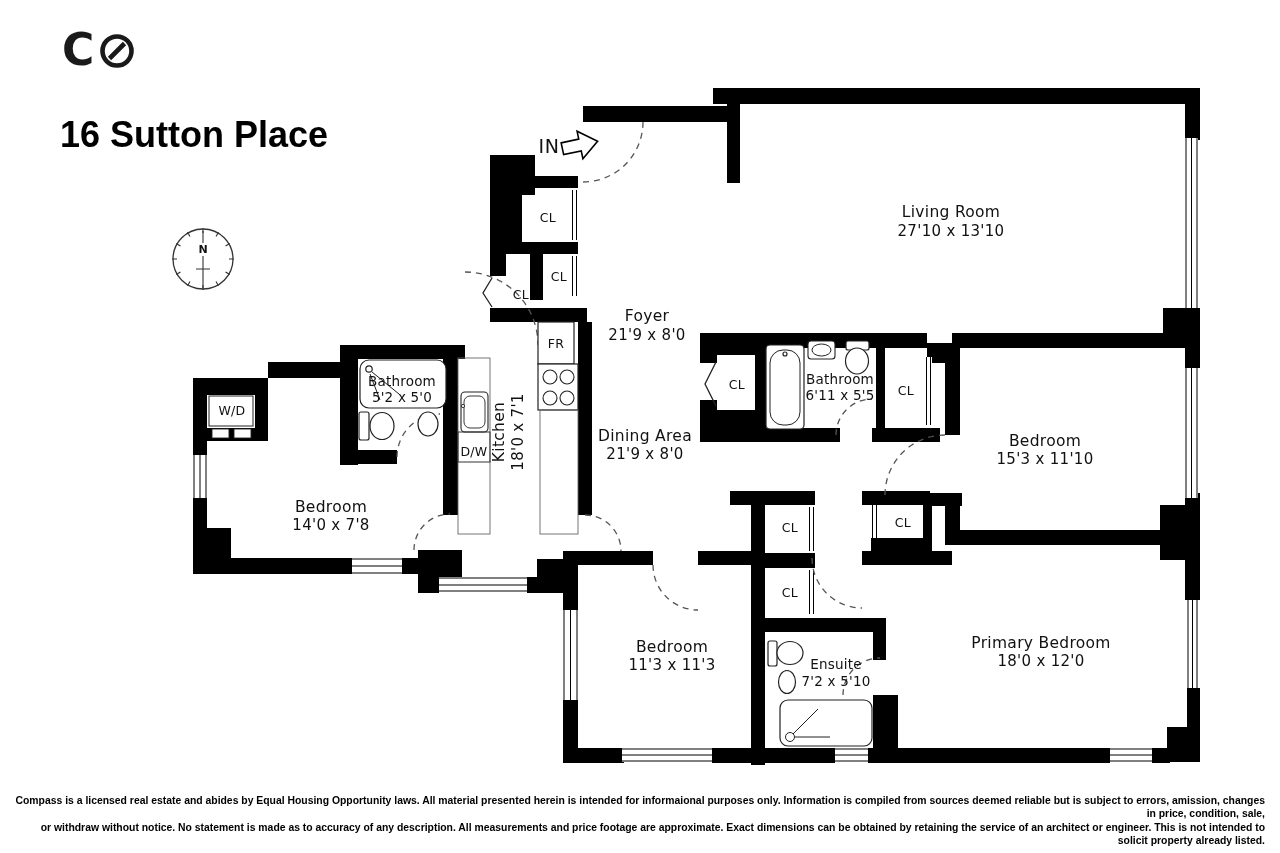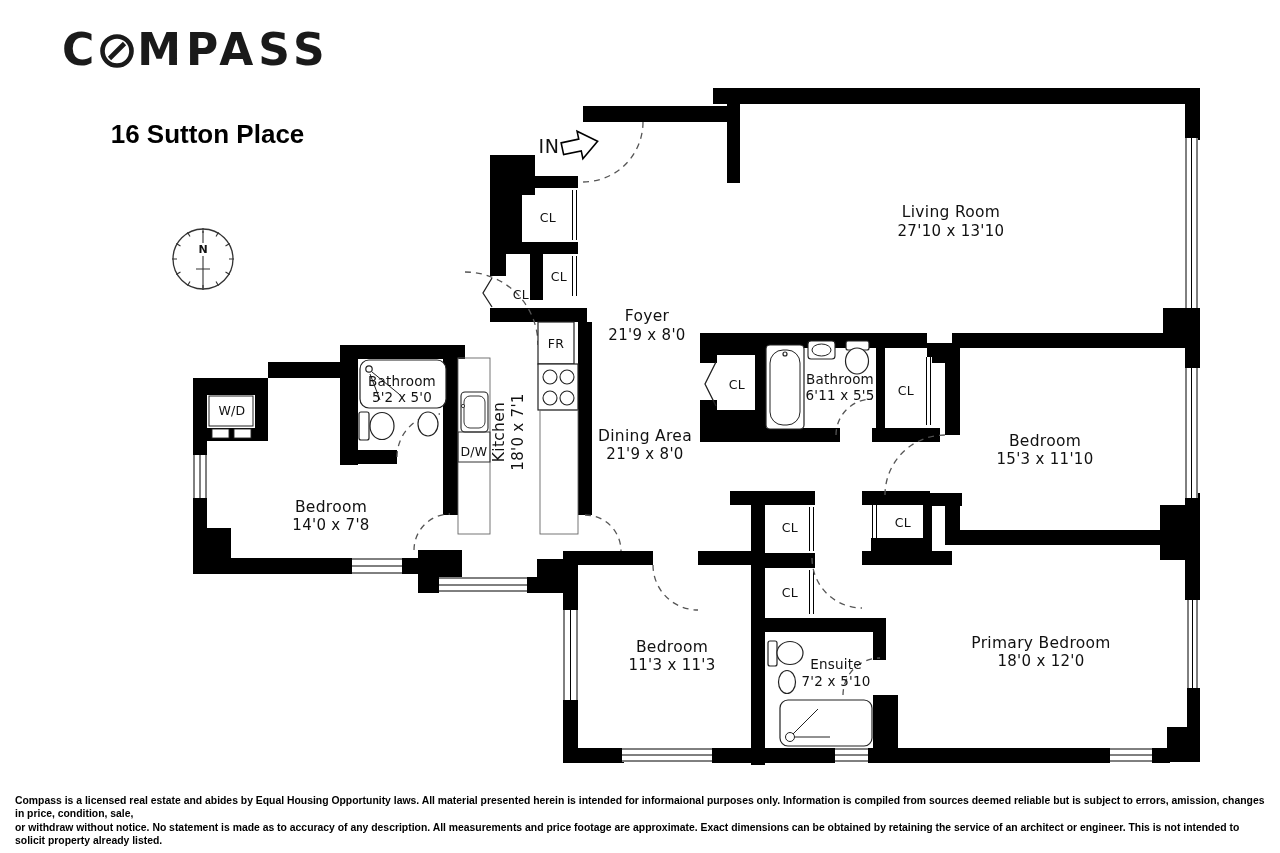--- a/index.html
+++ b/index.html
@@ -1,43 +1,42 @@
 <!DOCTYPE html>
 <html><head>
 <meta charset="utf-8">
 <style>
   html,body{margin:0;padding:0;background:#fff;}
   .page{position:relative;width:1280px;height:853px;background:#fff;overflow:hidden;
         font-family:"Liberation Sans",sans-serif;color:#000;}
   .logo{position:absolute;left:62px;top:24px;font-family:"DejaVu Sans",sans-serif;
         font-weight:700;font-size:44px;letter-spacing:5px;color:#1a1a1a;display:flex;align-items:center;}
   .logo .o-icon{margin:0 2px 0 0;display:inline-block;}
-  .addr{position:absolute;left:60px;top:118px;width:295px;text-align:center;
-        font-weight:bold;font-size:26px;line-height:33px;color:#000;}
-  .footer{position:absolute;left:15px;right:15px;top:794px;text-align:left;
+  .addr{position:absolute;left:60px;top:118px;width:295px;text-align:left;
+        font-weight:bold;font-size:36px;line-height:33px;color:#000;}
+  .footer{position:absolute;left:15px;right:15px;top:794px;text-align:right;
           font-weight:bold;font-size:10.4px;line-height:13.4px;color:#000;}
   svg text{font-family:"DejaVu Sans",sans-serif;fill:#111;}
   .rname{font-size:15.5px;letter-spacing:.3px;}
   .rdim{font-size:15px;letter-spacing:.3px;}
   .sm{font-size:13.5px;letter-spacing:.2px;}
   .tag{font-size:12.5px;letter-spacing:.3px;}
   .in{font-size:19px;letter-spacing:.5px;}
 </style>
 </head>
 <body>
 
 <div class="page">
 
   <div class="logo">
     <span>C</span>
     <svg class="o-icon" width="36" height="36" viewBox="0 0 36 36">
       <circle cx="18" cy="19" r="14.5" fill="none" stroke="#1a1a1a" stroke-width="4.6"></circle>
       <line x1="10.5" y1="26.5" x2="25.5" y2="11.5" stroke="#1a1a1a" stroke-width="4.6"></line>
     </svg>
-    <span>MPASS</span>
   </div>
 
   <div class="addr">
     <div>16 Sutton Place</div>
   </div>
 
   <svg width="1280" height="853" viewBox="0 0 1280 853" style="position:absolute;left:0;top:0;">
 
     <g fill="#000" stroke="none">
       <rect x="713" y="88" width="487" height="16"></rect>

